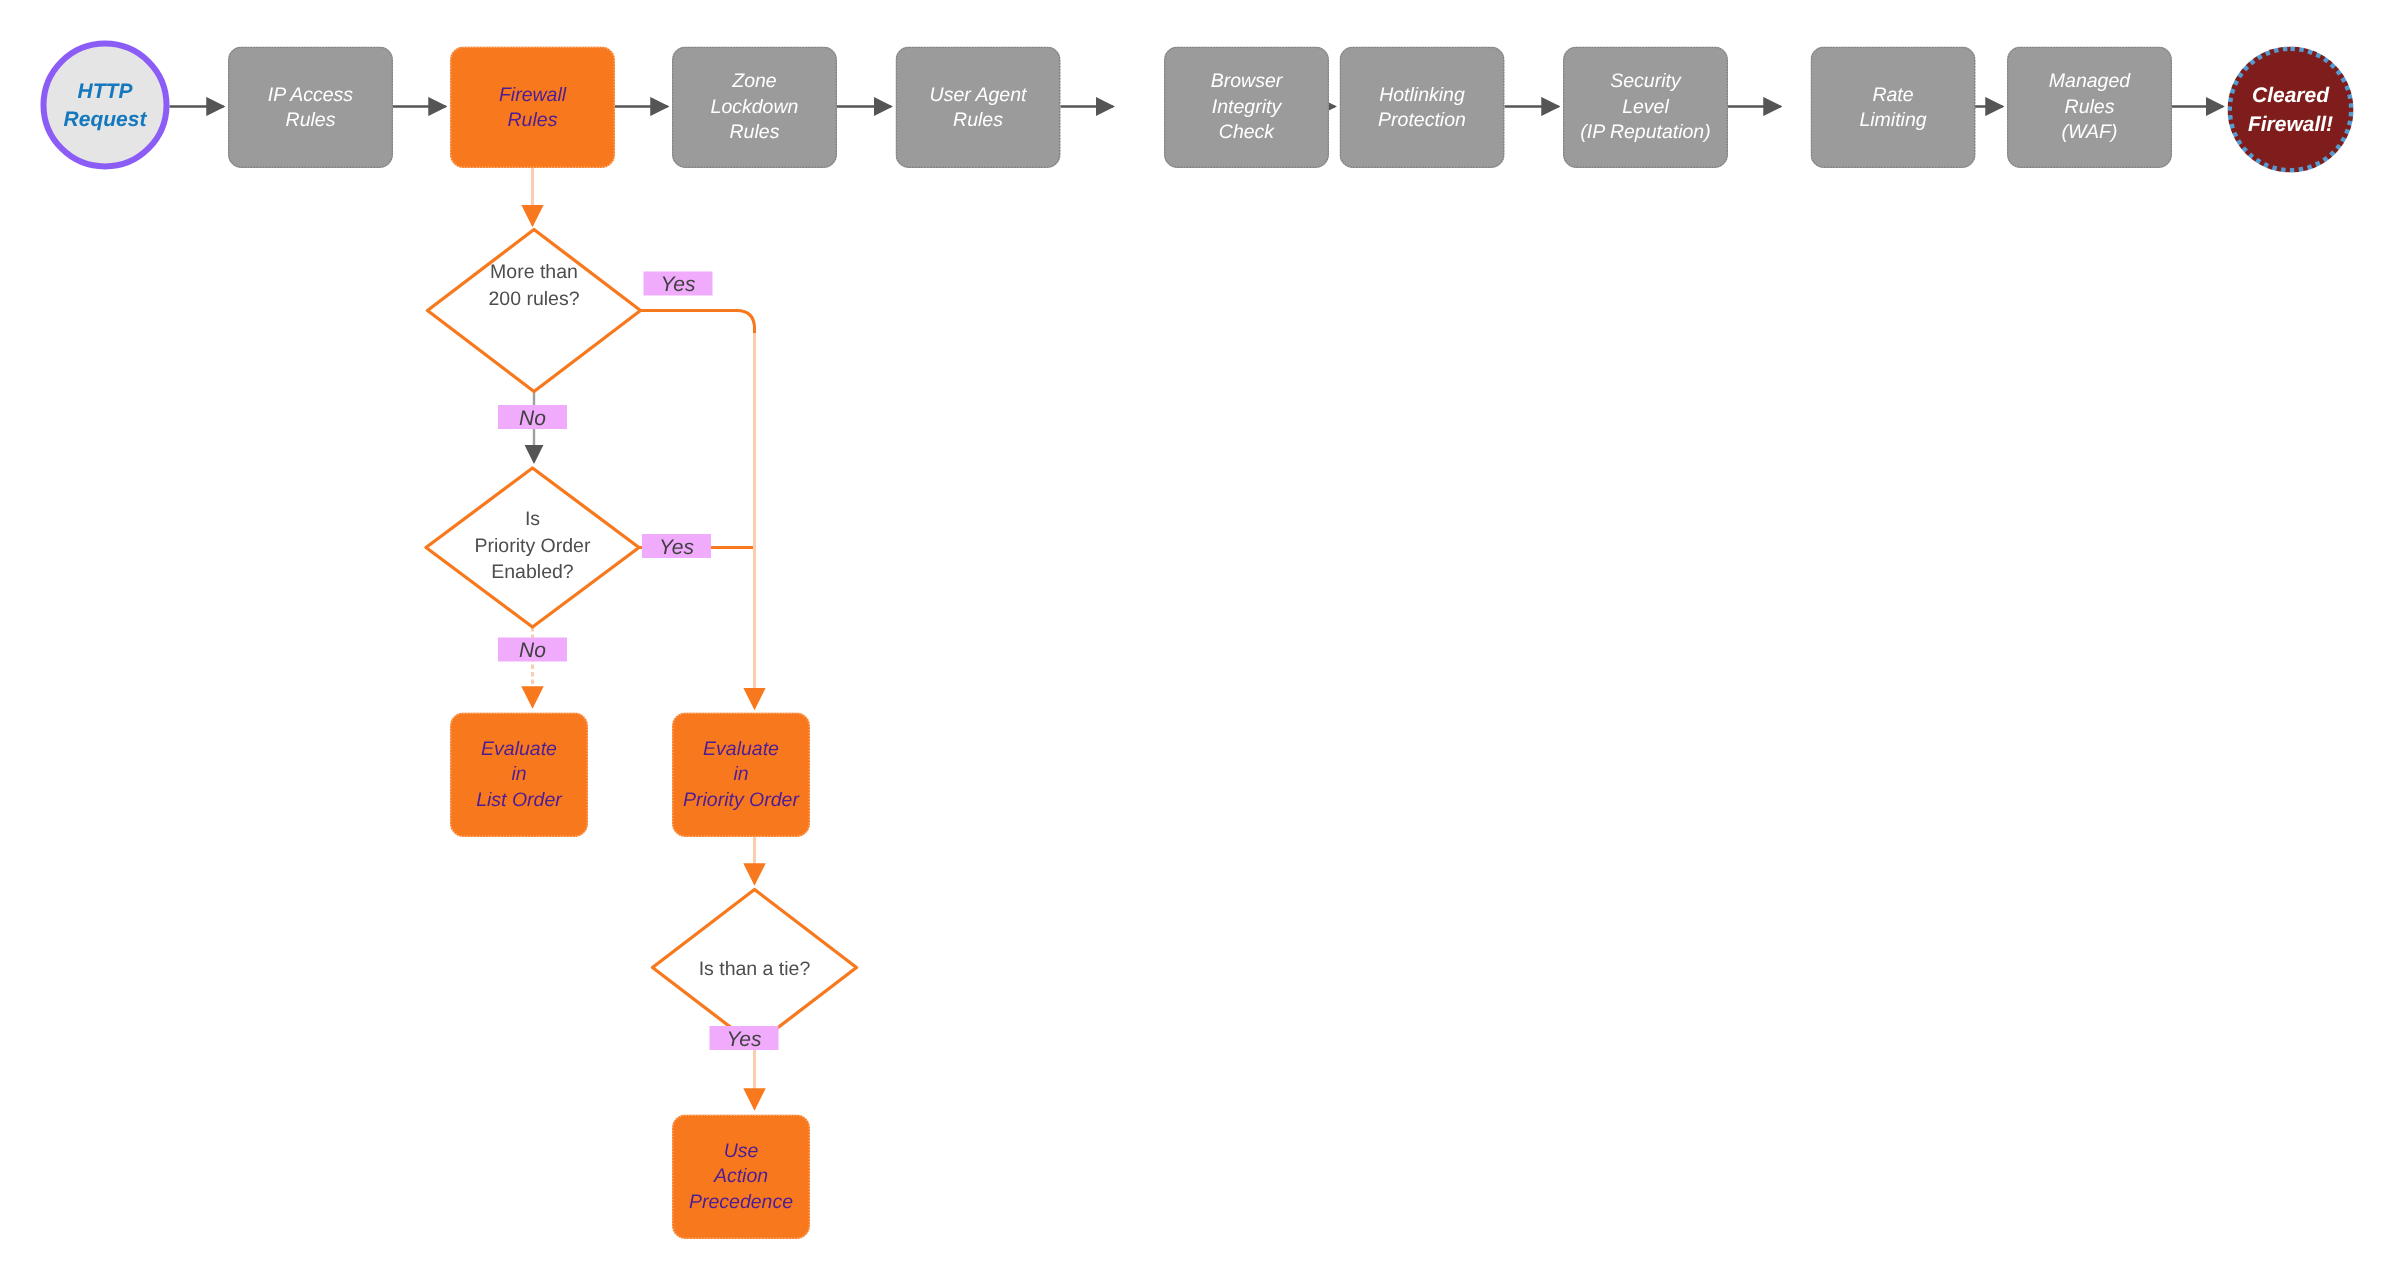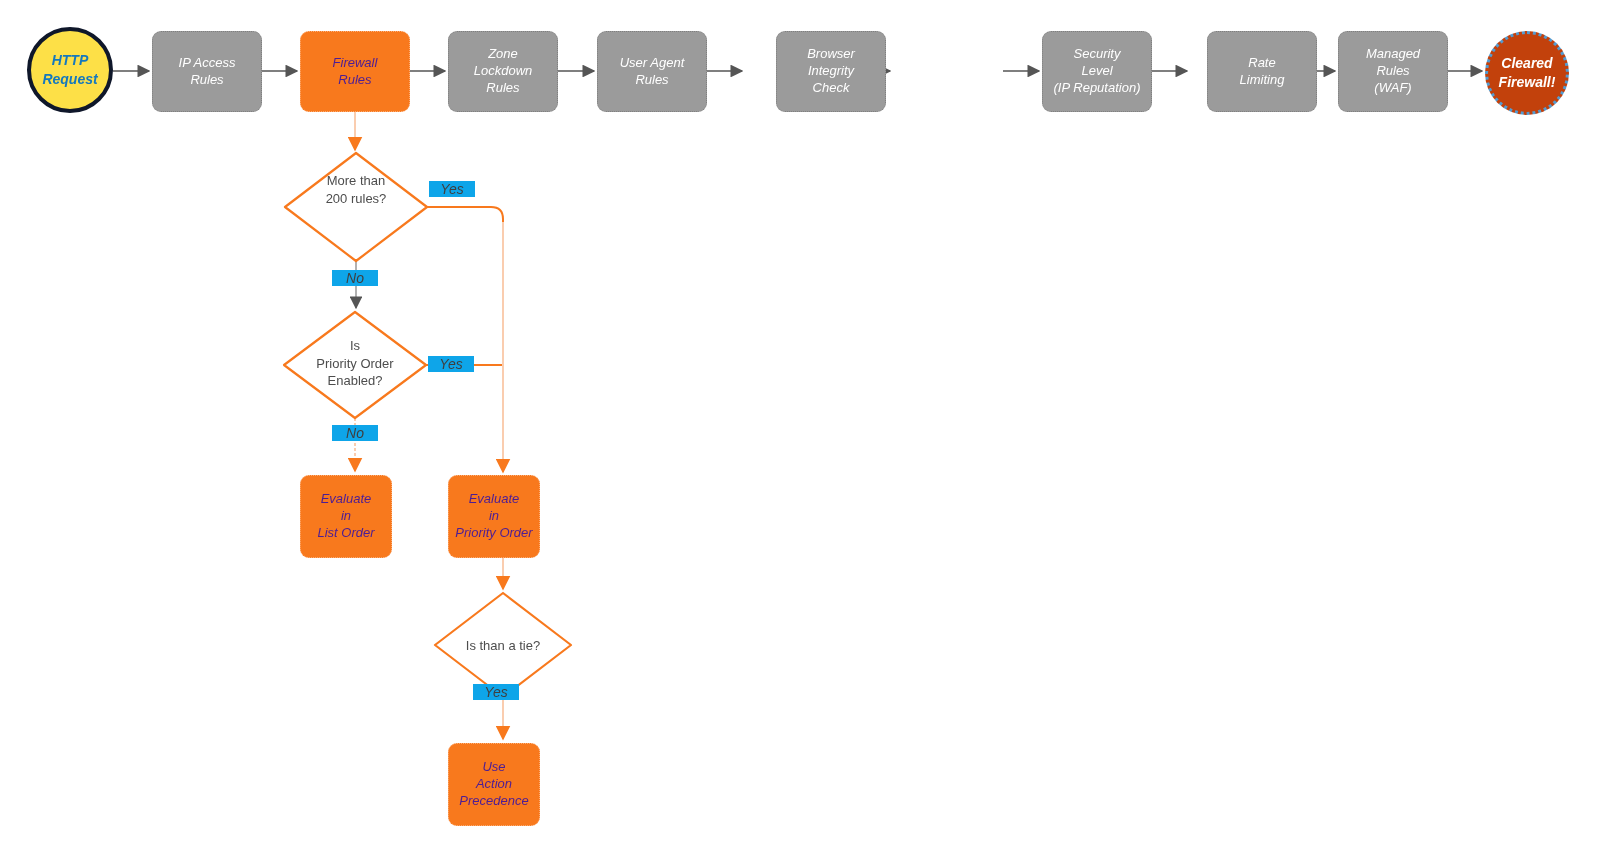--- a/index.html
+++ b/index.html
@@ -17,36 +17,36 @@
   }
   .box{width:110px;height:81px;border-radius:9px;font-style:italic;font-size:13px;}
   .gray{background:#9B9B9B;border:1px dotted #7F7F7F;color:#ffffff;}
   .orange{background:#F8791D;border:1px dotted #FDAE77;color:#4c1d95;}
   .row-box{top:31px;}
   .circle{
     border-radius:50%;font-weight:bold;font-style:italic;font-size:14px;line-height:1.35;
   }
   .circle.outline{
     left:27px;top:27px;width:86px;height:86px;
-    background:#fde047;border:4px solid #0f172a;color:#1478BE;
+    background:#e5e5e5;border:4px solid #8b5cf6;color:#1478BE;
   }
   .circle.filled{
     left:1485px;top:31px;width:84px;height:84px;
-    background:#c2410c;border:3px dotted #549BD0;color:#ffffff;
+    background:#7f1d1d;border:3px dotted #549BD0;color:#ffffff;
   }
   .action-box{width:92px;height:83px;}
 
   .diamond-label{
     position:absolute;z-index:3;text-align:center;white-space:pre-line;
     color:#4D4D4D;font-size:13px;line-height:1.35;
   }
   .edge-label{
     position:absolute;z-index:3;text-align:center;
     color:#3F3F3F;font-size:14px;font-style:italic;
-    background:#0ea5e9;padding:0 3px;width:40px;margin-left:-23px;
+    background:#f0abfc;padding:0 3px;width:40px;margin-left:-23px;
   }
 </style>
 </head>
 <body>
 
 <div class="canvas">
 
   <svg class="layer" viewBox="0 0 1600 858">
     <defs>
       <marker id="arrow-gray" viewBox="0 0 10 10" refX="9" refY="5" markerWidth="8" markerHeight="8" orient="auto-start-reverse">
@@ -97,20 +97,22 @@
   <div class="node box orange row-box" style="left:300px">Firewall
 Rules</div>
   <div class="node box gray row-box" style="left:448px">Zone
 Lockdown
 Rules</div>
   <div class="node box gray row-box" style="left:597px">User Agent
 Rules</div>
   <div class="node box gray row-box" style="left:776px">Browser
 Integrity
 Check</div>
+  <div class="node box gray row-box" style="left:893px">Hotlinking
+Protection</div>
   <div class="node box gray row-box" style="left:1042px">Security
 Level
 (IP Reputation)</div>
   <div class="node box gray row-box" style="left:1207px">Rate
 Limiting</div>
   <div class="node box gray row-box" style="left:1338px">Managed
 Rules
 (WAF)</div>
   <div class="node circle filled">Cleared
 Firewall!</div>

